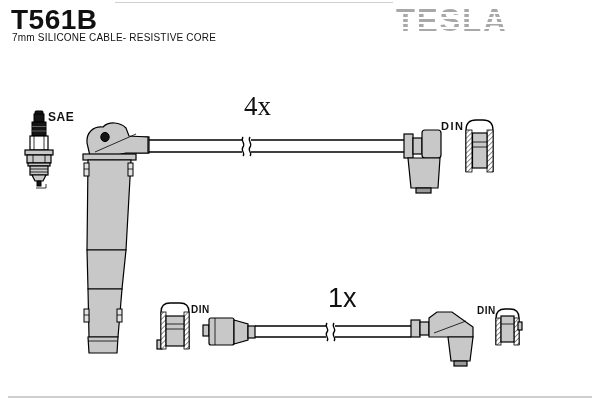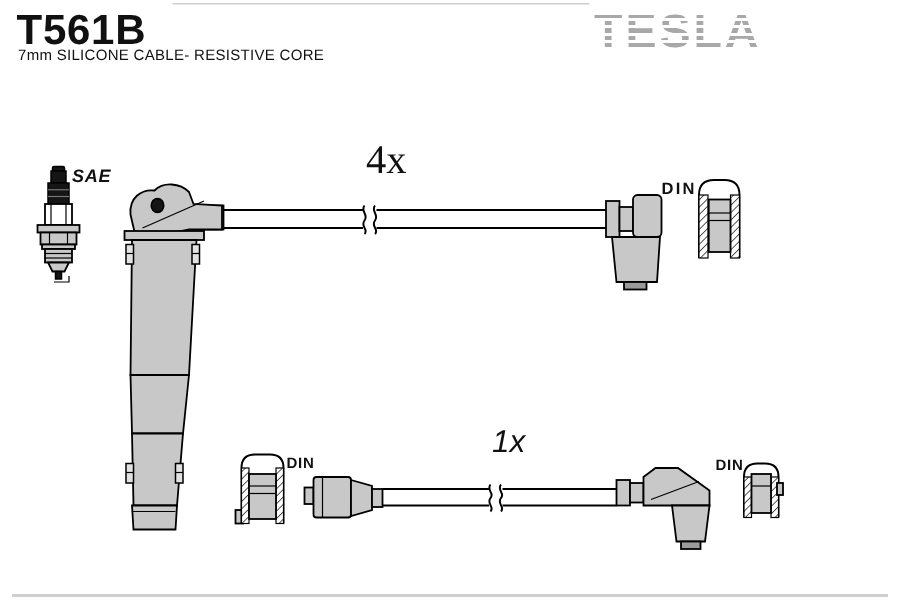--- a/index.html
+++ b/index.html
@@ -21,24 +21,24 @@
     line-height:34px;display:block;
   }
   .tesla-stripes{
     position:absolute;inset:0;
     background:repeating-linear-gradient(to bottom, rgba(255,255,255,0) 0 3px, #ffffff 3px 5px);
     pointer-events:none;
   }
   .rule{background:#cfcfcf;}
   #top-rule{left:115px;top:2px;width:278px;height:1px;}
   #bottom-rule{left:8px;top:396px;width:584px;height:2px;}
-  #sae-label{left:48px;top:110px;font-size:12px;font-weight:bold;letter-spacing:.5px;font-style:italic;}
+  #sae-label{left:48px;top:110px;font-size:12px;font-weight:bold;letter-spacing:.5px;}
   #qty-top{left:244px;top:91px;font-size:27px;font-family:Liberation Serif, serif;}
   #din-top{left:441px;top:120px;font-size:11px;font-weight:bold;letter-spacing:1.5px;}
-  #qty-bottom{left:328px;top:283px;font-size:21px;font-style:italic;}
+  #qty-bottom{left:328px;top:283px;font-size:27px;}
   #din-bottom-left{left:191px;top:304px;font-size:10px;font-weight:bold;letter-spacing:.5px;}
   #din-bottom-right{left:477px;top:305px;font-size:10px;font-weight:bold;letter-spacing:.5px;}
   svg#diagram{position:absolute;left:0;top:0;}
   .metal{fill:var(--connector-gray);stroke:var(--outline-black);stroke-width:1.2;}
   .metal-dark{fill:#9a9a9a;stroke:var(--outline-black);stroke-width:1.2;}
   .dark{fill:#151515;stroke:var(--outline-black);stroke-width:1;}
   .white{fill:#ffffff;stroke:var(--outline-black);stroke-width:1.2;}
   .clip{fill:#e2e2e2;stroke:var(--outline-black);stroke-width:1;}
   .thin{stroke:var(--outline-black);stroke-width:.8;fill:none;}
   .ribline{stroke:#777;stroke-width:.8;}

